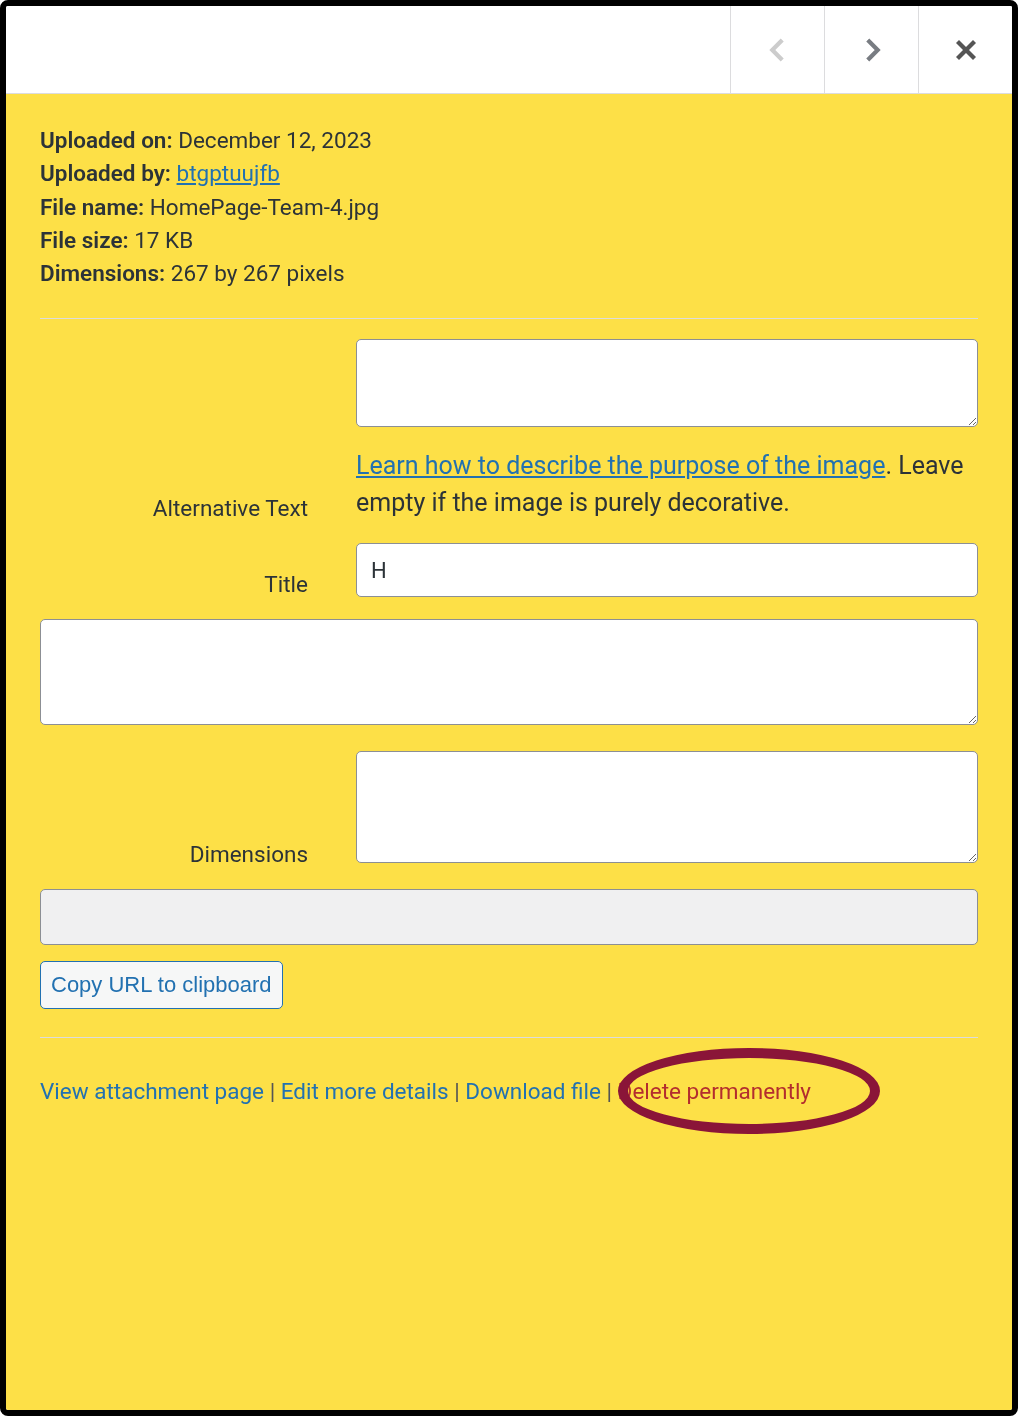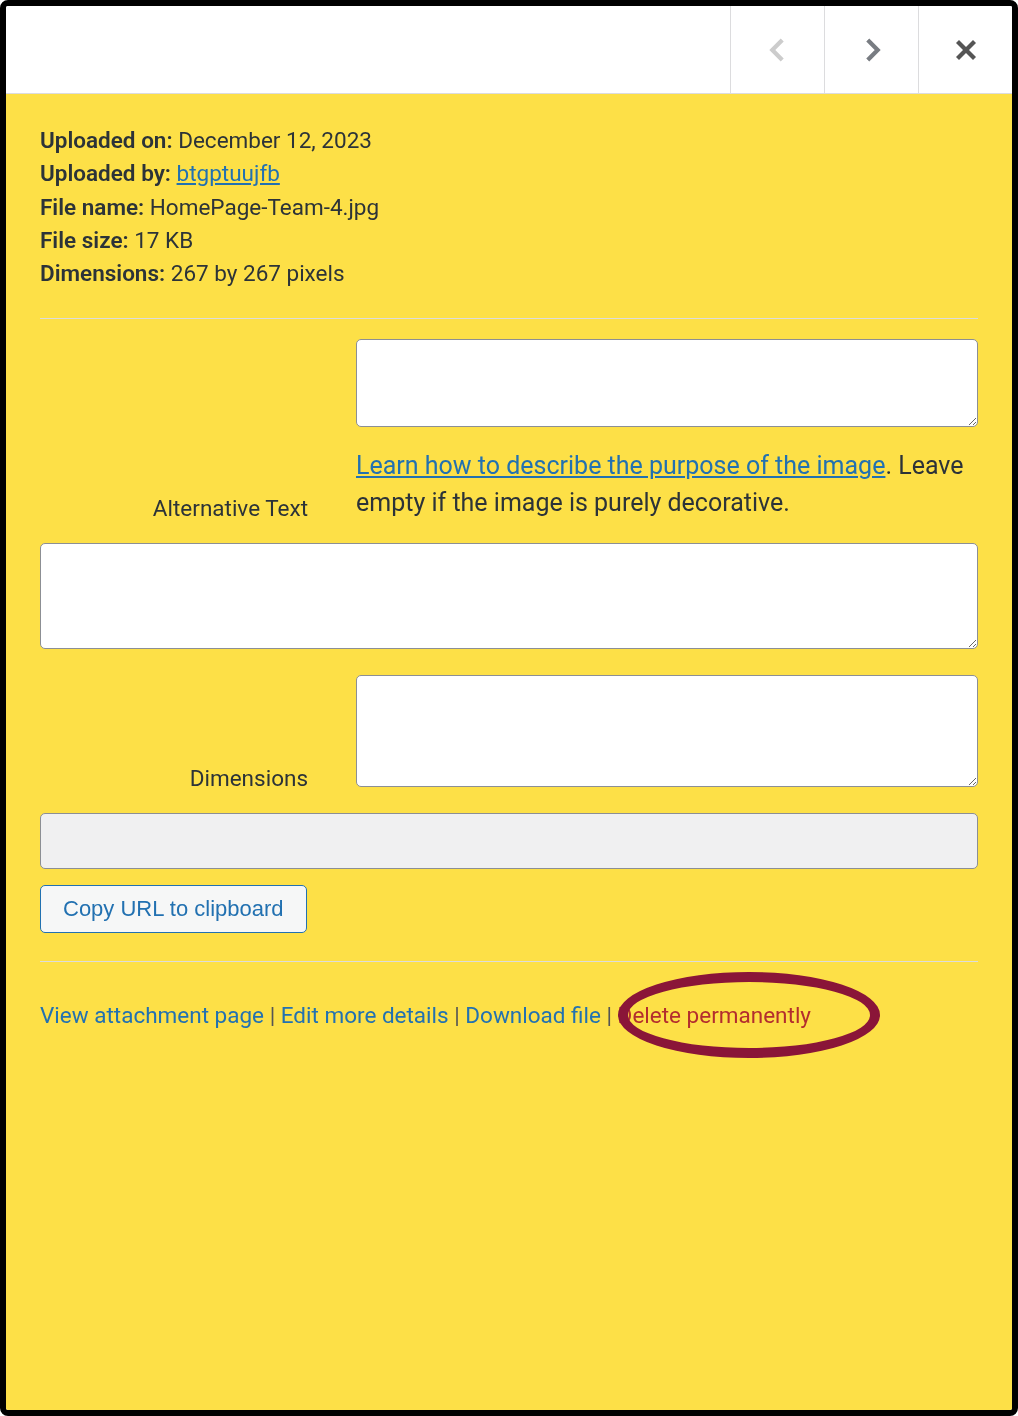--- a/index.html
+++ b/index.html
@@ -76,21 +76,21 @@
 
   .help { font-size: 25px; color: #2c3338; margin-top: 16px; line-height: 1.48; }
   .help a { color: #2271b1; text-decoration: underline; }
 
   .copy-btn {
     margin-top: 16px;
     background: #f6f7f7;
     border: 1.5px solid #2271b1;
     color: #2271b1;
     font-size: 22px;
-    padding: 10px 22px;
+    padding: 10px 10px;
     border-radius: 5px;
     cursor: pointer;
   }
 
   .actions-row {
     font-size: 22.5px;
     color: #555;
     margin-top: 30px;
   }
   .actions-row a.blue { color: #2271b1; text-decoration: none; }
@@ -144,20 +144,26 @@
     <div class="field-label">Alternative Text</div>
     <div class="field-control">
       <textarea class="alt" style=""></textarea>
       <div class="help">
         <a href="#">Learn how to describe the purpose of the image</a><span>.</span>
         <span>Leave empty if the image is purely decorative.</span>
       </div>
     </div>
   </div>
 
+  <div class="field-row">
+    <div class="field-label">Title</div>
+    <div class="field-control">
+      <input type="text" class="title" value="H" style="">
+    </div>
+  </div>
 
   <div class="field-row">
     <div class="field-control">
       <textarea class="cap" style=""></textarea>
     </div>
   </div>
 
   <div class="field-row">
     <div class="field-label">Dimensions</div>
     <div class="field-control">

